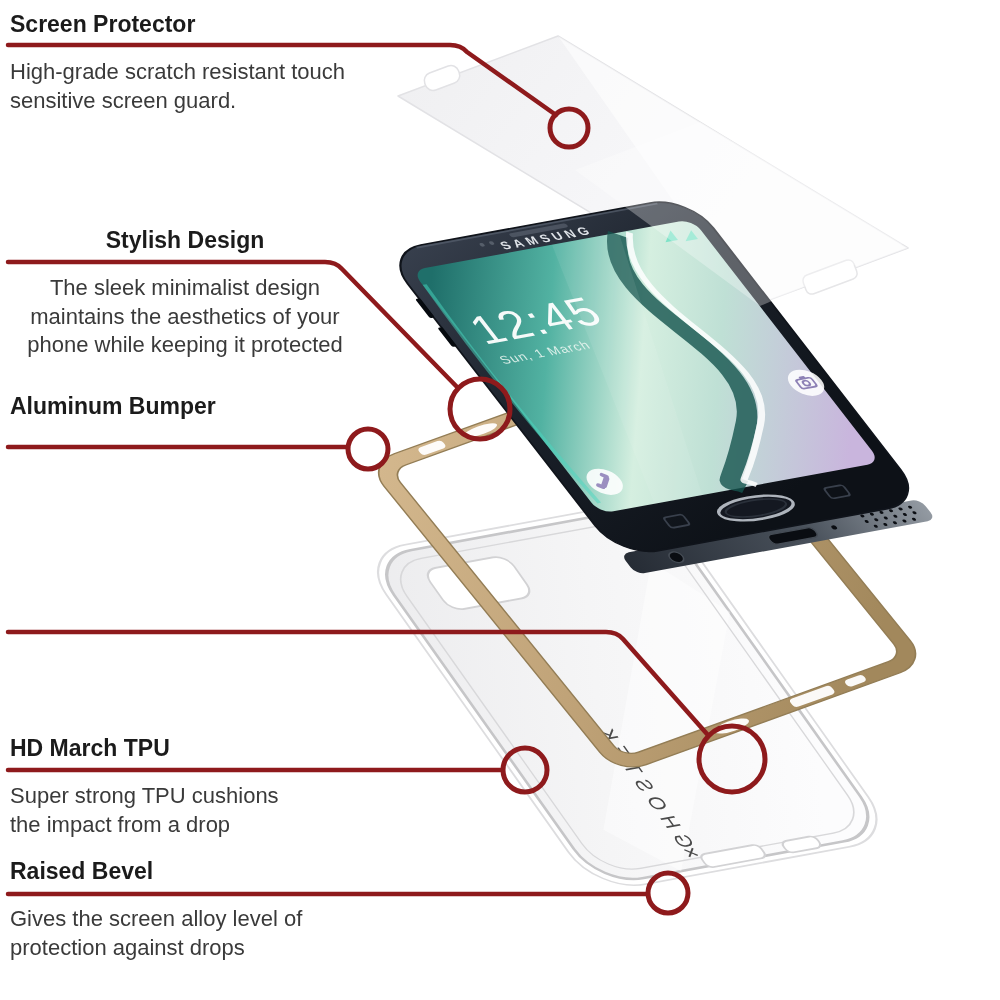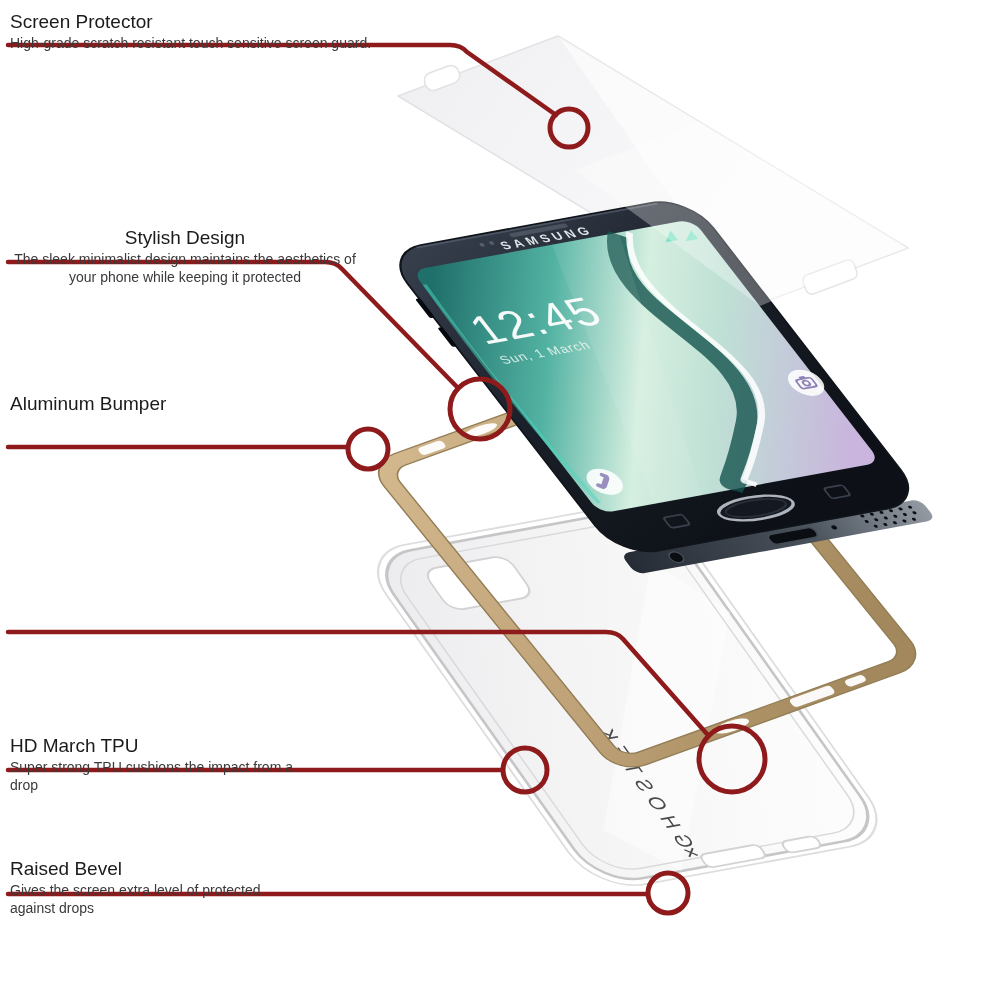--- a/index.html
+++ b/index.html
@@ -1,21 +1,21 @@
 <!DOCTYPE html>
 <html><head>
 <meta charset="utf-8">
 <style>
   html,body{margin:0;padding:0;background:#fff;}
   #canvas{position:relative;width:1000px;height:1000px;background:#ffffff;overflow:hidden;
           font-family:"Liberation Sans",sans-serif;}
   #art{position:absolute;left:0;top:0;width:1000px;height:1000px;}
   .callout-block{position:absolute;left:10px;}
-  .callout-title{font-weight:normal;font-size:19px;color:#1b1b1b;letter-spacing:0px;line-height:1.05;}
-  .callout-desc{font-size:14px;color:#3a3a3a;line-height:1.3;margin-top:2px;}
+  .callout-title{font-weight:bold;font-size:23px;color:#1b1b1b;letter-spacing:0px;line-height:1.05;}
+  .callout-desc{font-size:22px;color:#3a3a3a;line-height:1.3;margin-top:22px;}
   .b1{top:12px;width:378px;}
   .b2{top:228px;width:350px;text-align:center;}
   .b3{top:394px;width:350px;}
   .b4{top:598px;width:335px;}
   .b5{top:736px;width:285px;}
   .b6{top:859px;width:295px;}
   svg text{font-family:"Liberation Sans",sans-serif;}
 </style>
 </head>
 <body>
@@ -209,16 +209,16 @@
 </div>
 <div class="callout-block b3">
   <div class="callout-title">Aluminum Bumper</div>
 </div>
 <div class="callout-block b5">
   <div class="callout-title">HD March TPU</div>
   <div class="callout-desc">Super strong TPU cushions the impact from a drop</div>
 </div>
 <div class="callout-block b6">
   <div class="callout-title">Raised Bevel</div>
-  <div class="callout-desc">Gives the screen extra level of protected against drops</div>
+  <div class="callout-desc">Gives the screen alloy level of protection against drops</div>
 </div>
 
 </div>
 
 </body></html>

